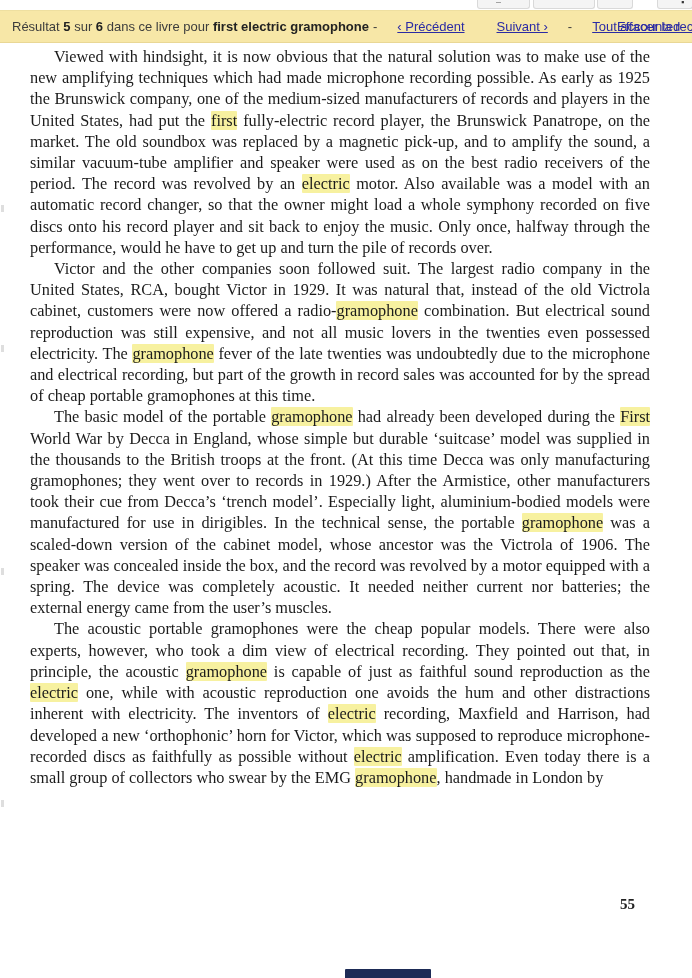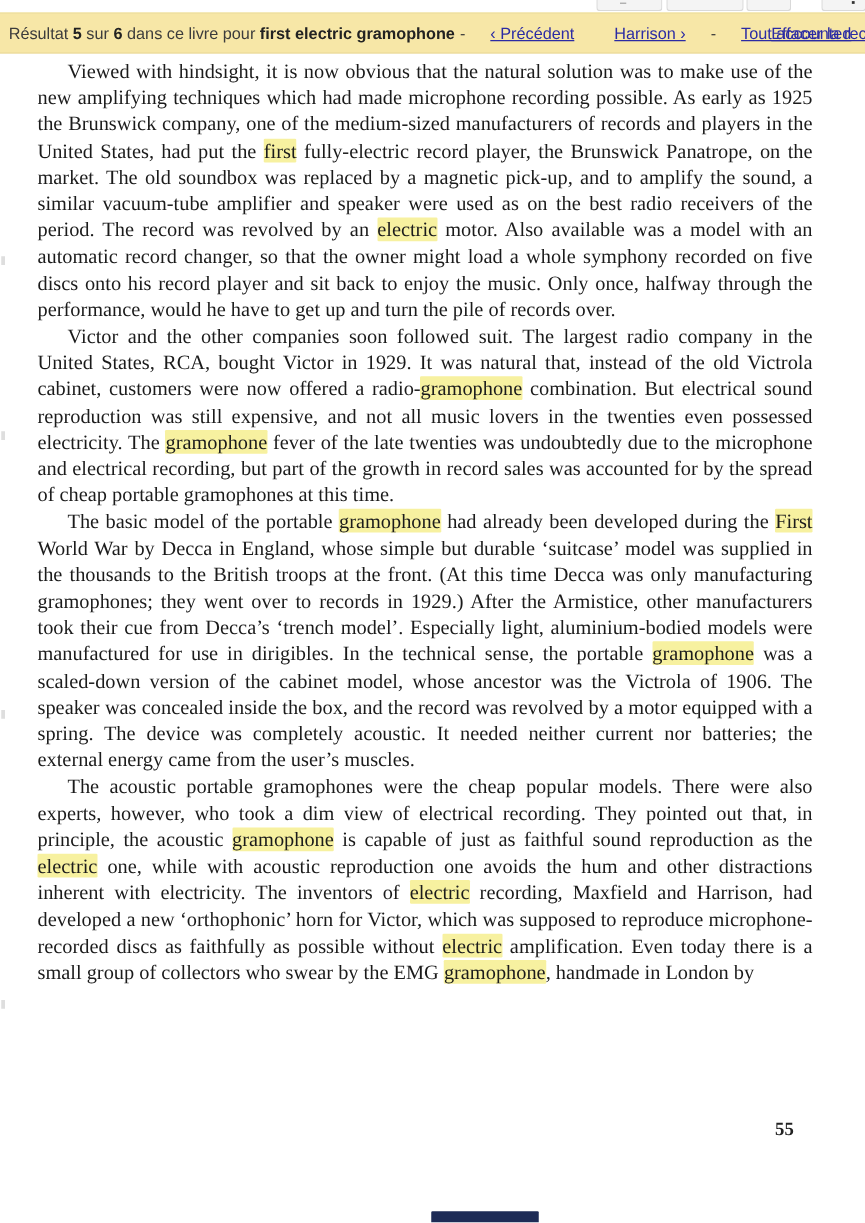--- a/index.html
+++ b/index.html
@@ -11,21 +11,21 @@
   .top-strip { position:absolute; top:0; left:0; width:692px; height:10px; background:#fff; }
   .pbtn { position:absolute; top:-4px; height:13px; background:#f4f4f4;
           border:1px solid #d9d9d9; border-top:none; border-radius:0 0 3px 3px; }
   .pbtn .glyph { position:absolute; bottom:1px; font-size:9px; line-height:9px; color:#777; }
   .pbtn .glyph.dark { color:#333; font-weight:bold; }
 
   
   .search-bar { position:absolute; top:10px; left:0; width:692px; height:33px;
                 background:#f7e7a7; border-top:1px solid #eedfa0; border-bottom:1px solid #e9d795;
                 display:flex; align-items:center; padding-left:12px;
-                font-size:13px; color:#3c3c3c; overflow:hidden; white-space:nowrap;justify-content:center; }
+                font-size:13px; color:#3c3c3c; overflow:hidden; white-space:nowrap; }
   .search-bar b { color:#222; }
   .bar-link { color:#2b2ba4; text-decoration:underline; cursor:pointer; margin:0 16px; }
   .bar-sep { margin:0 4px; color:#3c3c3c; }
   .clear-link { position:absolute; left:617px; color:#2b2ba4; text-decoration:underline;
                 cursor:pointer; white-space:nowrap; }
 
   
   .book-page { position:absolute; top:43px; left:0; width:692px; height:871px;
                background:#fff; padding:3px 42px 0 30px; }
   .book-page p { font-family:"Liberation Serif","DejaVu Serif",serif;
@@ -57,21 +57,21 @@
     <div class="pbtn" style="left:597px; width:36px;"></div>
     <div class="pbtn" style="left:657px; width:36px;">
       <span class="glyph dark" style="left:23px;">▪</span>
     </div>
   </div>
 
   <div class="search-bar">
     <span><span>Résultat </span><b>5</b><span> sur </span><b>6</b><span> dans ce livre pour </span><b>first electric gramophone</b></span>
     <span class="bar-sep">-</span>
     <a class="bar-link">‹ Précédent</a>
-    <a class="bar-link">Harrison ›</a>
+    <a class="bar-link">Suivant ›</a>
     <span class="bar-sep">-</span>
     <a class="bar-link">Tout accounted</a>
     <a class="clear-link">Effacer la recherche</a>
   </div>
 
   <div class="book-page">
     <p><span>Viewed with hindsight, it is now obvious that the natural solution was to make use of the new amplifying techniques which had made microphone recording possible. As early as 1925 the Brunswick company, one of the medium-sized manufacturers of records and players in the United States, had put the </span><span class="hl">first</span><span> fully-electric record player, the Brunswick Panatrope, on the market. The old soundbox was replaced by a magnetic pick-up, and to amplify the sound, a similar vacuum-tube amplifier and speaker were used as on the best radio receivers of the period. The record was revolved by an </span><span class="hl">electric</span><span> motor. Also available was a model with an automatic record changer, so that the owner might load a whole symphony recorded on five discs onto his record player and sit back to enjoy the music. Only once, halfway through the performance, would he have to get up and turn the pile of records over.</span></p>
     <p><span>Victor and the other companies soon followed suit. The largest radio company in the United States, RCA, bought Victor in 1929. It was natural that, instead of the old Victrola cabinet, customers were now offered a radio-</span><span class="hl">gramophone</span><span> combination. But electrical sound reproduction was still expensive, and not all music lovers in the twenties even possessed electricity. The </span><span class="hl">gramophone</span><span> fever of the late twenties was undoubtedly due to the microphone and electrical recording, but part of the growth in record sales was accounted for by the spread of cheap portable gramophones at this time.</span></p>
     <p><span>The basic model of the portable </span><span class="hl">gramophone</span><span> had already been developed during the </span><span class="hl">First</span><span> World War by Decca in England, whose simple but durable ‘suitcase’ model was supplied in the thousands to the British troops at the front. (At this time Decca was only manufacturing gramophones; they went over to records in 1929.) After the Armistice, other manufacturers took their cue from Decca’s ‘trench model’. Especially light, aluminium-bodied models were manufactured for use in dirigibles. In the technical sense, the portable </span><span class="hl">gramophone</span><span> was a scaled-down version of the cabinet model, whose ancestor was the Victrola of 1906. The speaker was concealed inside the box, and the record was revolved by a motor equipped with a spring. The device was completely acoustic. It needed neither current nor batteries; the external energy came from the user’s muscles.</span></p>
     <p><span>The acoustic portable gramophones were the cheap popular models. There were also experts, however, who took a dim view of electrical recording. They pointed out that, in principle, the acoustic </span><span class="hl">gramophone</span><span> is capable of just as faithful sound reproduction as the </span><span class="hl">electric</span><span> one, while with acoustic reproduction one avoids the hum and other distractions inherent with electricity. The inventors of </span><span class="hl">electric</span><span> recording, Maxfield and Harrison, had developed a new ‘orthophonic’ horn for Victor, which was supposed to reproduce microphone-recorded discs as faithfully as possible without </span><span class="hl">electric</span><span> amplification. Even today there is a small group of collectors who swear by the EMG </span><span class="hl">gramophone</span><span>, handmade in London by</span></p>

